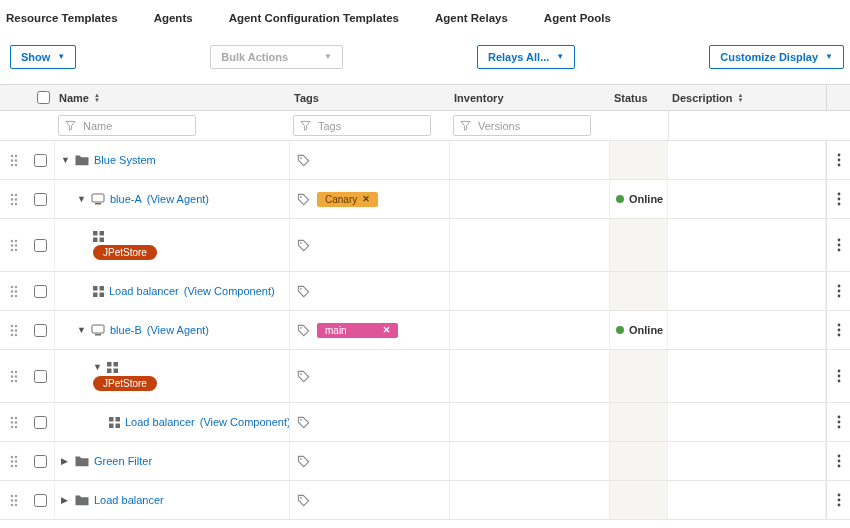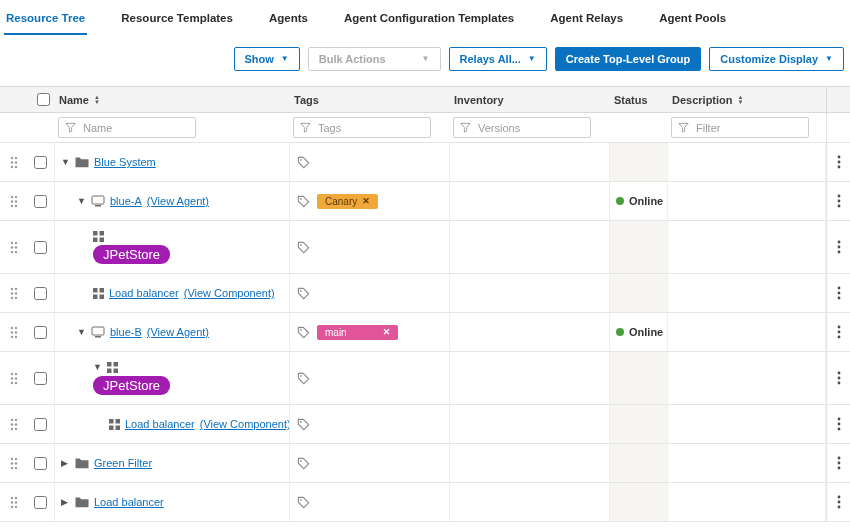--- a/index.html
+++ b/index.html
@@ -6,21 +6,21 @@
   html,body { margin:0; padding:0; }
   body {
     width:850px; height:528px; overflow:hidden; background:#fff;
     font-family:"Liberation Sans", sans-serif; color:#333; font-size:11px;
   }
   
   .tabs { display:flex; gap:32px; padding:12px 14px 0 4px; }
   .tab { font-size:11.5px; font-weight:bold; color:#2b2b2b; padding:0 2px 9px 2px; cursor:pointer; white-space:nowrap; }
   .tab.active { color:#0b72c2; border-bottom:2px solid #0b72c2; }
   
-  .toolbar { display:flex; justify-content:flex-end; align-items:center; gap:8px; padding:12px 6px 15px 10px; }
+  .toolbar { display:flex; justify-content:space-between; align-items:center; gap:8px; padding:12px 6px 15px 10px; }
   .btn { font-family:"Liberation Sans",sans-serif; font-size:11px; font-weight:bold;
     padding:4px 10px; border-radius:2px; background:#fff; border:1px solid #0b72c2; color:#0b72c2;
     display:inline-flex; align-items:center; gap:7px; cursor:pointer; height:24px; }
   .btn .bcaret { font-size:8px; line-height:8px; }
   .btn.disabled { color:#a9a9a9; border-color:#cfcfcf; cursor:default;gap:36px; }
   .btn.primary { background:#0b72c2; border-color:#0b72c2; color:#fff; }
   
   .grid { display:grid; grid-template-columns:27px 28px 235px 160px 160px 58px 158px 24px; align-items:center; }
   .thead { background:#f4f4f4; border-top:1px solid #d9d9d9; border-bottom:1px solid #d9d9d9; height:27px;
     font-weight:bold; font-size:11px; color:#3a3a3a; }
@@ -37,62 +37,58 @@
   .h39 { height:39px; } .h53 { height:53px; }
   .cell { display:flex; align-items:center; height:100%; }
   .vb { border-right:1px solid #efefef; }
   .dragcell { justify-content:center; cursor:grab; }
   .checkcell { justify-content:center; }
   .checkcell input { width:13px; height:13px; margin:0; }
   .namecell { padding-left:4px; overflow:hidden; }
   .nameline { display:flex; align-items:center; gap:5px; white-space:nowrap; }
   .indent0 { padding-left:2px; } .indent1 { padding-left:18px; } .indent2 { padding-left:34px; } .indent3 { padding-left:50px; }
   .caret-t { color:#555; font-size:9px; width:9px; display:inline-block; cursor:pointer; }
-  .lnk { color:#0c6fc0; text-decoration:underline; font-size:11px; cursor:pointer; }
+  .lnk { color:#0c6fc0; font-size:11px; cursor:pointer; }
   .stack { display:flex; flex-direction:column; gap:3px; }
-  .pill { background:#a21caf; color:#fff; font-size:13px; padding:2px 10px; border-radius:9px; width:max-content; cursor:pointer; }
+  .pill { background:#c2410c; color:#fff; font-size:10px; padding:2px 10px; border-radius:9px; width:max-content; cursor:pointer; }
   .tagscell { padding-left:7px; gap:7px; }
   .tagpill { font-size:10px; padding:2px 8px; border-radius:2px; display:inline-flex; align-items:center; gap:5px; }
   .tag-canary { background:#f0a83a; color:#5c3a00; }
   .tag-main { background:#e0549a; color:#fff;gap:36px; }
   .tagx { font-size:9px; font-weight:bold; cursor:pointer; }
   .statuscell { gap:5px; padding-left:6px; font-size:11px; color:#333;font-weight:bold; }
   .status-empty { background:#f6f5f2; }
   .dot { width:8px; height:8px; border-radius:50%; background:#4a9e3f; flex:0 0 auto; }
   .kebabcell { justify-content:center; border-left:1px solid #e3e3e3; cursor:pointer; }
   svg { display:block; }
 </style>
 </head>
 <body>
 
 <nav class="tabs">
-  <div class="tab active">Resource Tree</div>
   <div class="tab">Resource Templates</div>
   <div class="tab">Agents</div>
   <div class="tab">Agent Configuration Templates</div>
   <div class="tab">Agent Relays</div>
   <div class="tab">Agent Pools</div>
 </nav>
 
 <div class="toolbar">
   <button class="btn">
     <span>Show</span>
     <span class="bcaret">▼</span>
   </button>
   <button class="btn disabled">
     <span>Bulk Actions</span>
     <span class="bcaret">▼</span>
   </button>
   <button class="btn">
     <span>Relays All...</span>
     <span class="bcaret">▼</span>
   </button>
-  <button class="btn primary">
-    <span>Create Top-Level Group</span>
-  </button>
   <button class="btn">
     <span>Customize Display</span>
     <span class="bcaret">▼</span>
   </button>
 </div>
 
 <div class="grid thead">
   <div class="hcell"></div>
   <div class="hcell checkcell">
     <input type="checkbox" style="">
@@ -144,28 +140,20 @@
   </div>
   <div class="fcell">
     <div class="filterbox">
       <svg width="11" height="11" viewBox="0 0 12 12">
           <path d="M1 1.5h10L7.2 6v4L4.8 11V6z" fill="none" stroke="#9a9a9a"></path>
         </svg>
       <input type="text" placeholder="Versions" style="">
     </div>
   </div>
   <div class="fcell"></div>
-  <div class="fcell">
-    <div class="filterbox">
-      <svg width="11" height="11" viewBox="0 0 12 12">
-          <path d="M1 1.5h10L7.2 6v4L4.8 11V6z" fill="none" stroke="#9a9a9a"></path>
-        </svg>
-      <input type="text" placeholder="Filter" style="">
-    </div>
-  </div>
   <div class="fcell kebabcell" style="cursor:default;"></div>
 </div>
 
 <div class="grid trow h39">
   <div class="cell dragcell">
       <svg width="8" height="13" viewBox="0 0 8 13">
         <g fill="#9a9a9a">
           <circle cx="2" cy="2" r="1.2"></circle>
           <circle cx="6" cy="2" r="1.2"></circle>
           <circle cx="2" cy="6.5" r="1.2"></circle>

